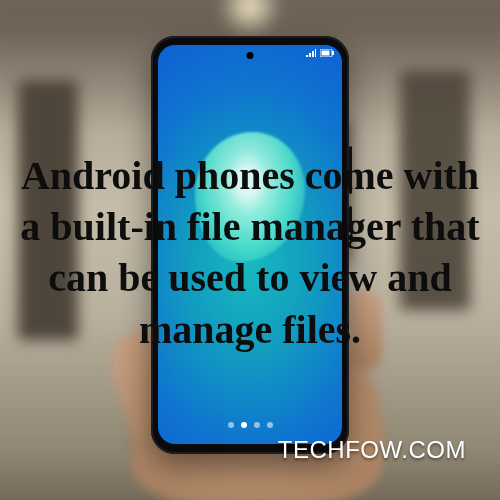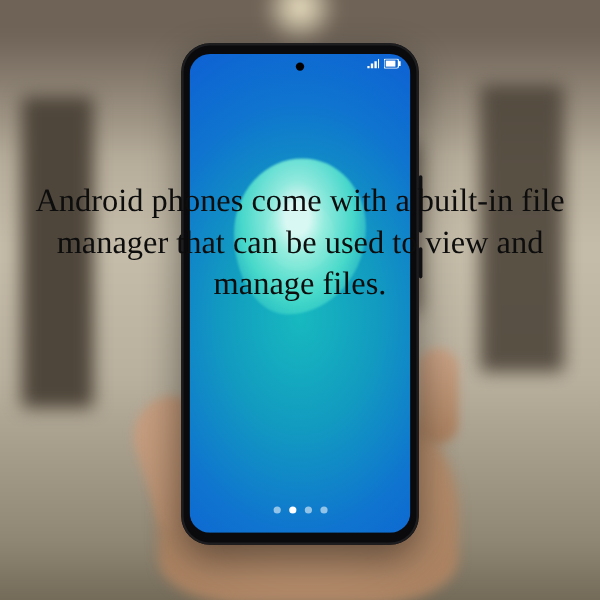--- a/index.html
+++ b/index.html
@@ -123,23 +123,23 @@
   .phone-btn-r2 {
     position:absolute; right:-3px; top:170px;
     width:3px; height:26px; background:#101013; border-radius:2px;
   }
 
   
   .headline {
     position:absolute; left:20px; right:20px; top:150px;
     text-align:center;
     color:#0d0d0d;
-    font-size:27px;
+    font-size:40px;
     line-height:1.28;
-    font-weight:400;
+    font-weight:700;
     font-family: Georgia, 'Times New Roman', serif;
   }
   .watermark {
     position:absolute; right:34px; bottom:36px;
     font-family: Impact, 'Arial Black', sans-serif;
     font-size:24px;
     letter-spacing:.5px;
     color:#fff;
     text-shadow:0 2px 3px rgba(0,0,0,.45);
   }
@@ -185,13 +185,14 @@
         <span></span>
           <span class="active"></span>
           <span></span>
           <span></span>
       </div>
     </div>
   </div>
 
   <div class="headline">Android phones come with a built-in file manager that can be used to view and manage files.</div>
 
+  <div class="watermark">TECHFOW.COM</div>
 </div>
 
 </body></html>

